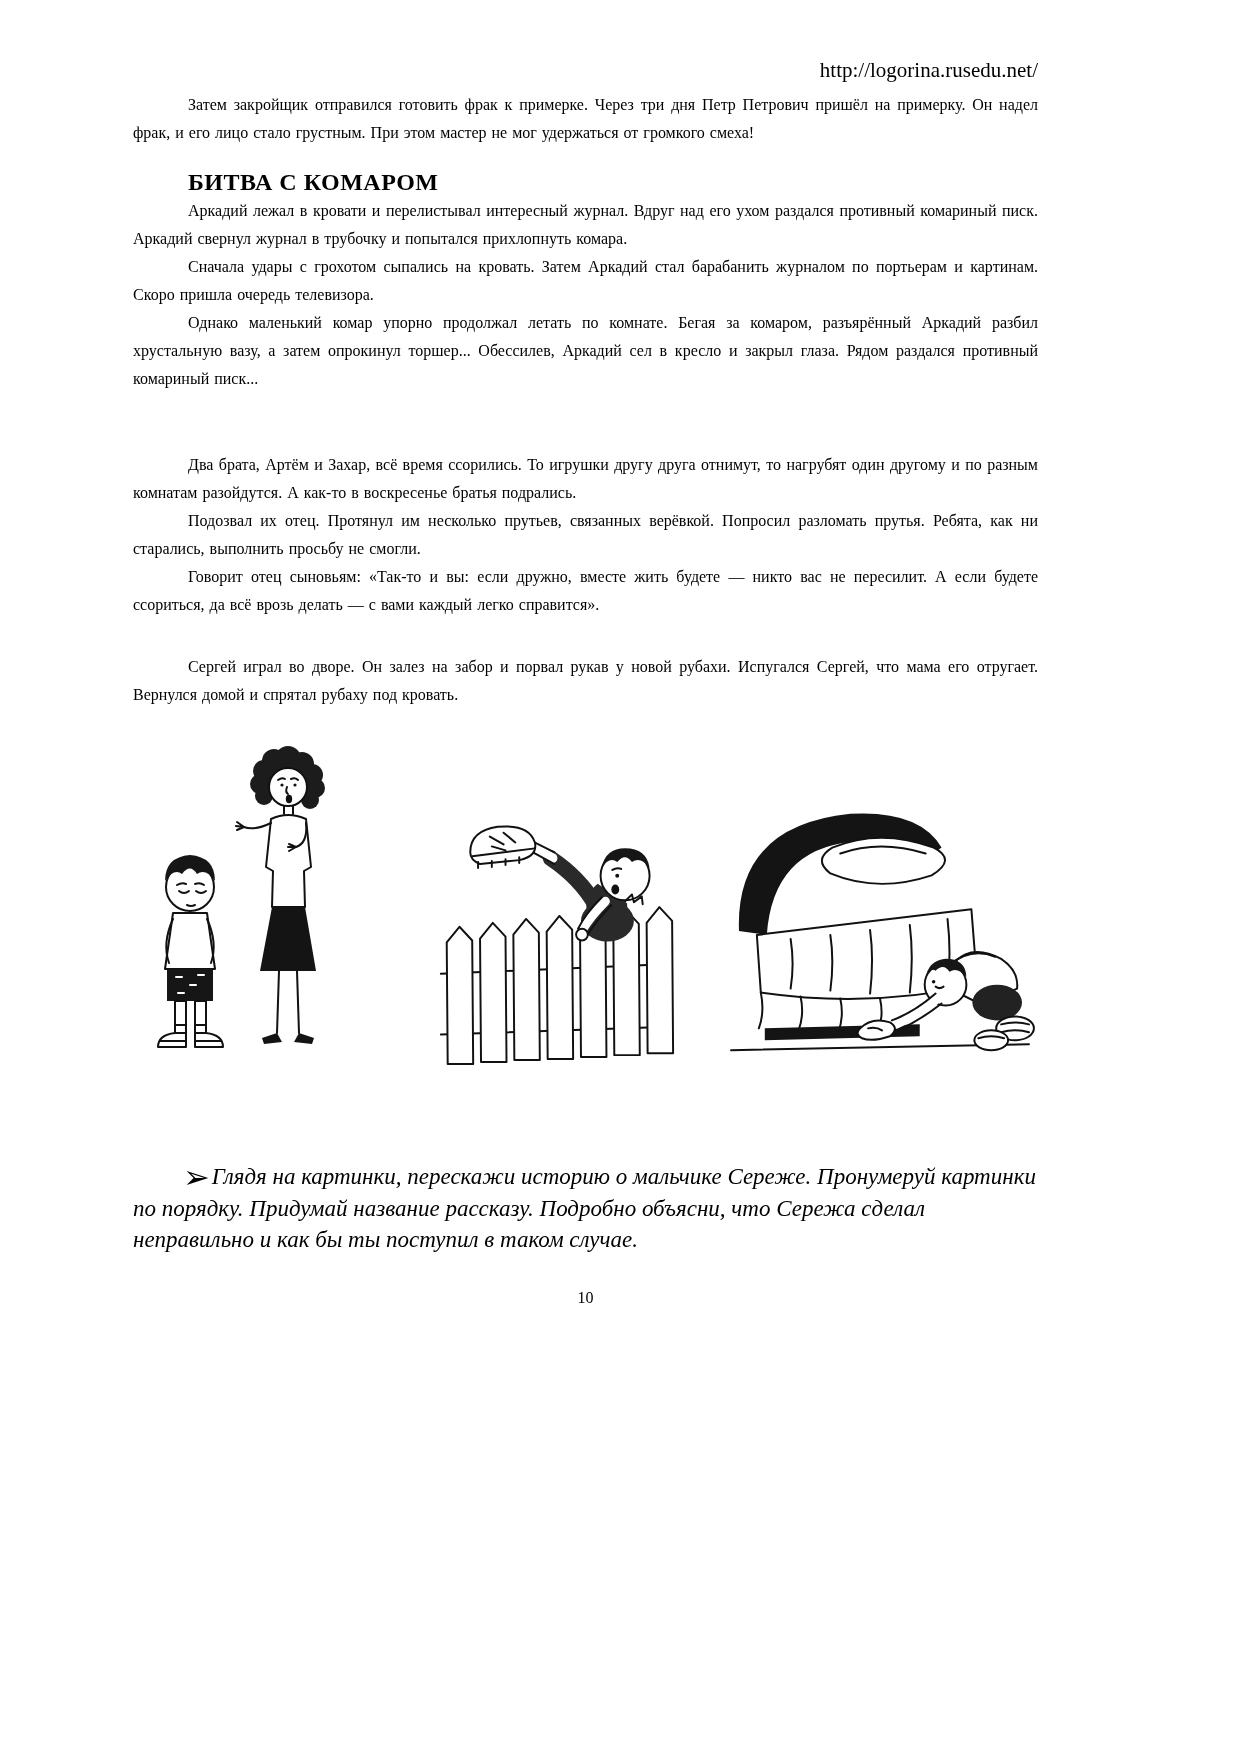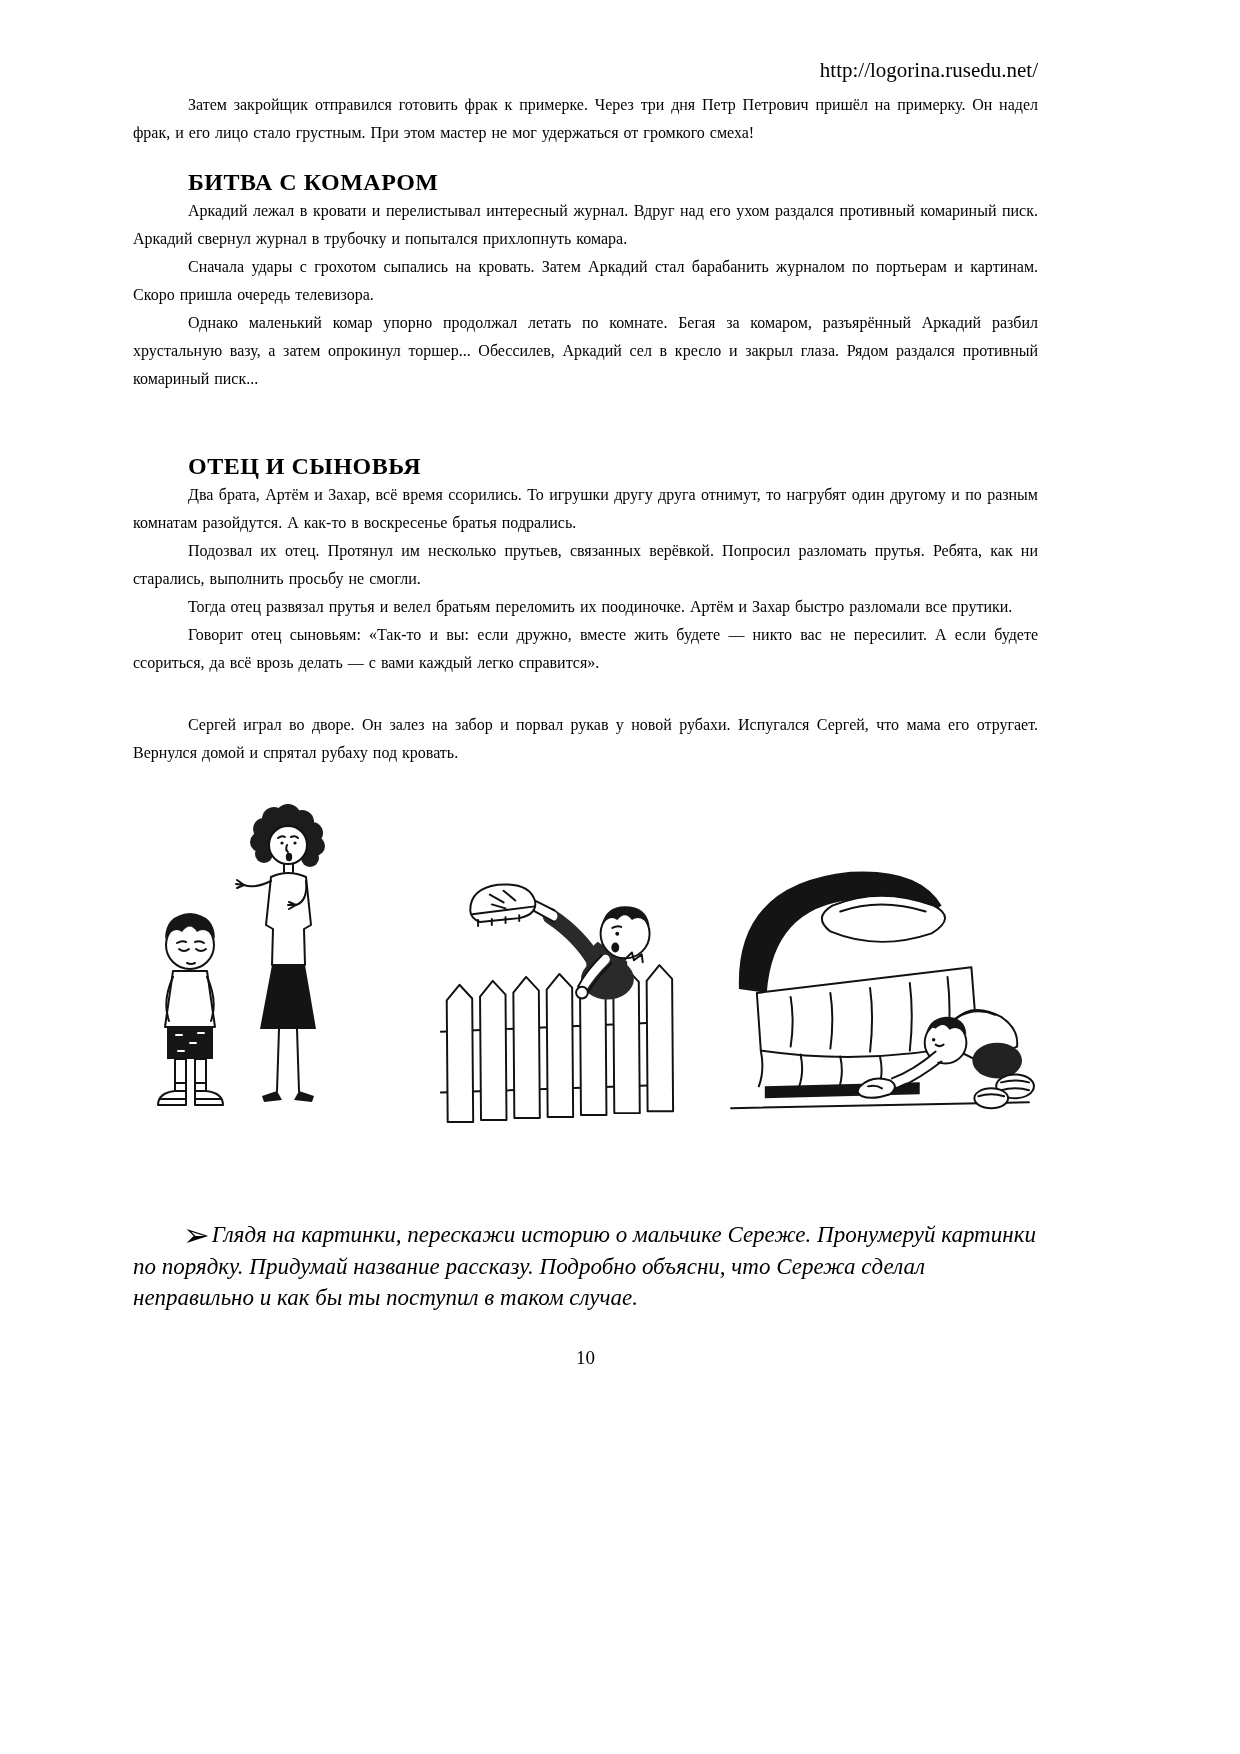--- a/index.html
+++ b/index.html
@@ -64,45 +64,43 @@
   .task .arrow {
     font-style: normal;
     font-family: "DejaVu Sans", sans-serif;
     font-size: 32px;
     vertical-align: -4px;
     margin-right: 2px;
   }
   .page-number {
     margin-top: 34px;
     text-align: center;
-    font-size: 19px;
+    font-size: 16px;
   }
 </style>
 </head>
 <body>
 
 <div class="page">
   <div class="content">
 
     <div class="header-url">http://logorina.rusedu.net/</div>
 
     <p class="body">Затем закройщик отправился готовить фрак к примерке. Через три дня Петр Петрович пришёл на примерку. Он надел фрак, и его лицо стало грустным. При этом мастер не мог удержаться от громкого смеха!</p>
 
     <section class="sec1">
       <h3 class="heading">БИТВА С  КОМАРОМ</h3>
       <p class="body">Аркадий лежал в кровати и перелистывал интересный журнал. Вдруг над его ухом раздался противный комариный писк. Аркадий свернул журнал в трубочку и попытался прихлопнуть комара.</p>
       <p class="body">Сначала удары с грохотом сыпались на кровать. Затем Аркадий стал барабанить журналом по портьерам и картинам. Скоро пришла очередь телевизора.</p>
       <p class="body">Однако маленький комар упорно продолжал летать по комнате. Бегая за комаром, разъярённый Аркадий разбил хрустальную вазу, а затем опрокинул торшер... Обессилев, Аркадий сел в кресло и закрыл глаза. Рядом раздался противный комариный писк...</p>
     </section>
 
     <section class="sec2">
-      <h3 class="heading">ОТЕЦ И СЫНОВЬЯ</h3>
       <p class="body">Два брата, Артём и Захар, всё время ссорились. То игрушки другу друга отнимут, то нагрубят один другому и по разным комнатам разойдутся. А как-то в воскресенье братья подрались.</p>
       <p class="body">Подозвал их отец. Протянул им несколько прутьев, связанных верёвкой. Попросил разломать прутья. Ребята, как ни старались, выполнить просьбу не смогли.</p>
-      <p class="body">Тогда отец развязал прутья и велел братьям переломить их поодиночке. Артём и Захар быстро разломали все прутики.</p>
       <p class="body">Говорит отец сыновьям: «Так-то и вы: если дружно, вместе жить будете — никто вас не пересилит. А если будете ссориться, да всё врозь делать — с вами каждый легко справится».</p>
     </section>
 
     <section class="sec3">
       <p class="body">Сергей играл во дворе. Он залез на забор и порвал рукав у новой рубахи. Испугался Сергей, что мама его отругает. Вернулся домой и спрятал рубаху под кровать.</p>
     </section>
 
     <div class="illustrations">
 
       <svg class="illu illu1" viewBox="0 0 215 340" xmlns="http://www.w3.org/2000/svg">

